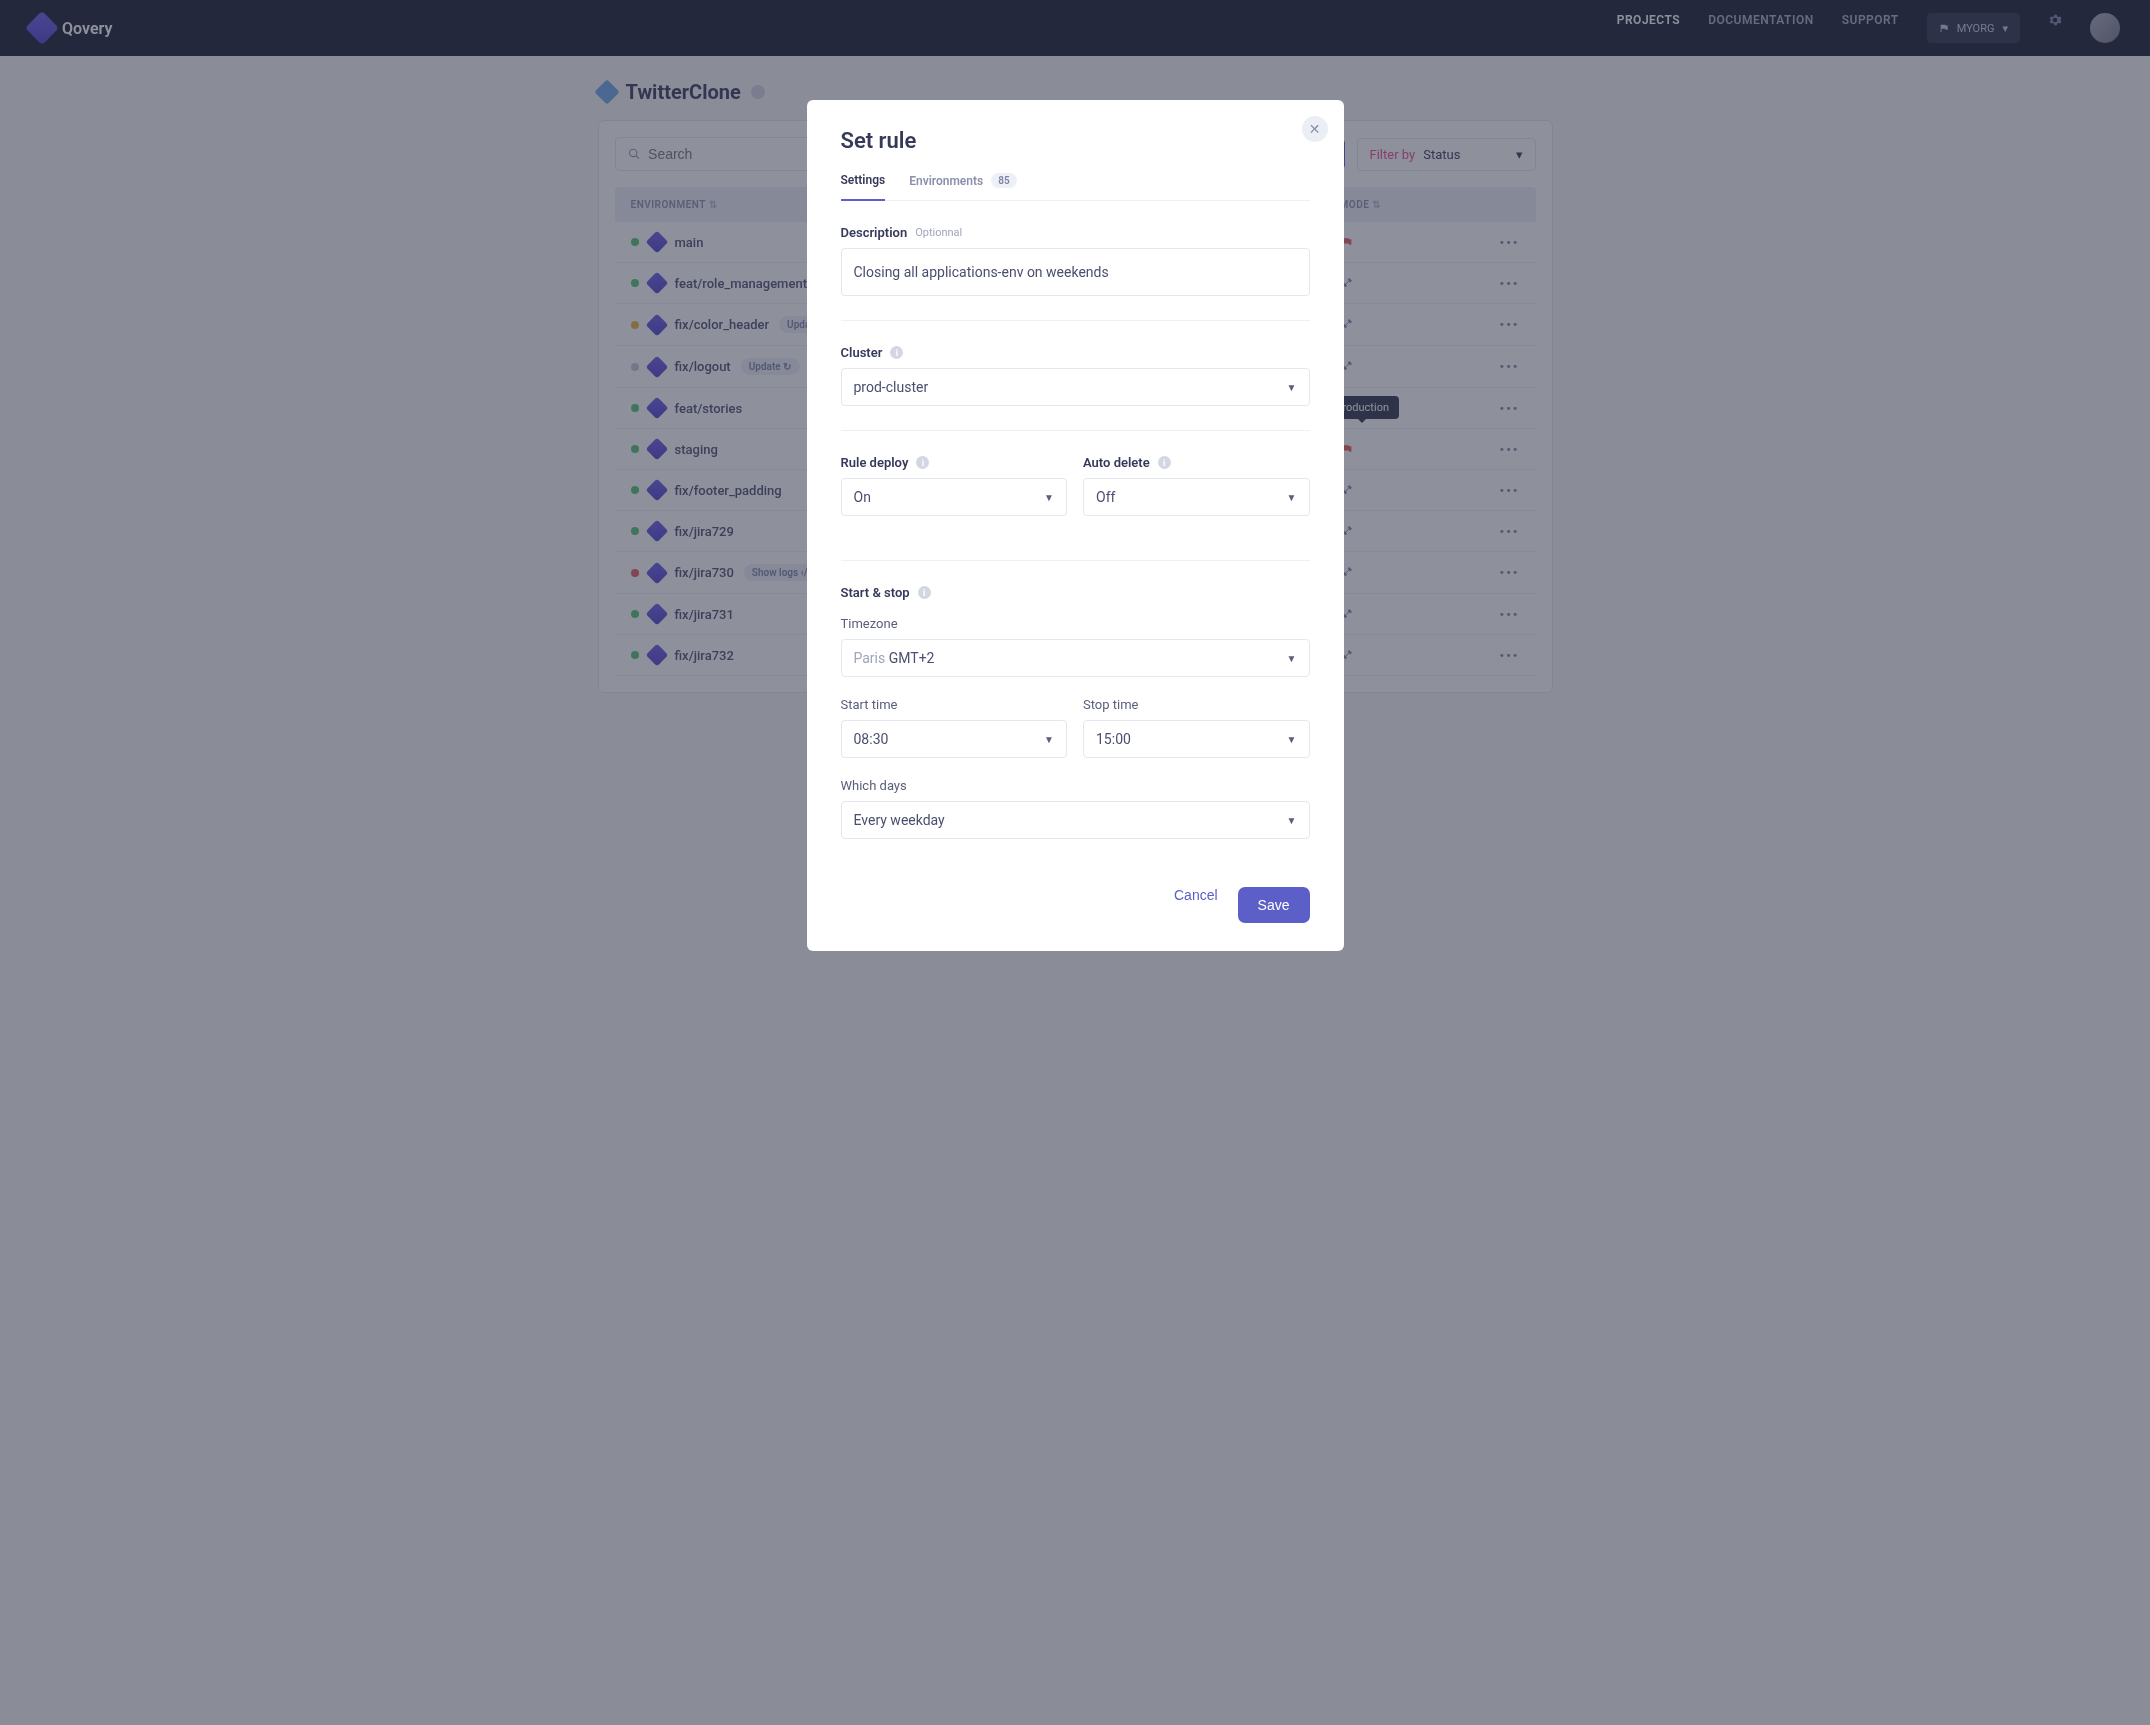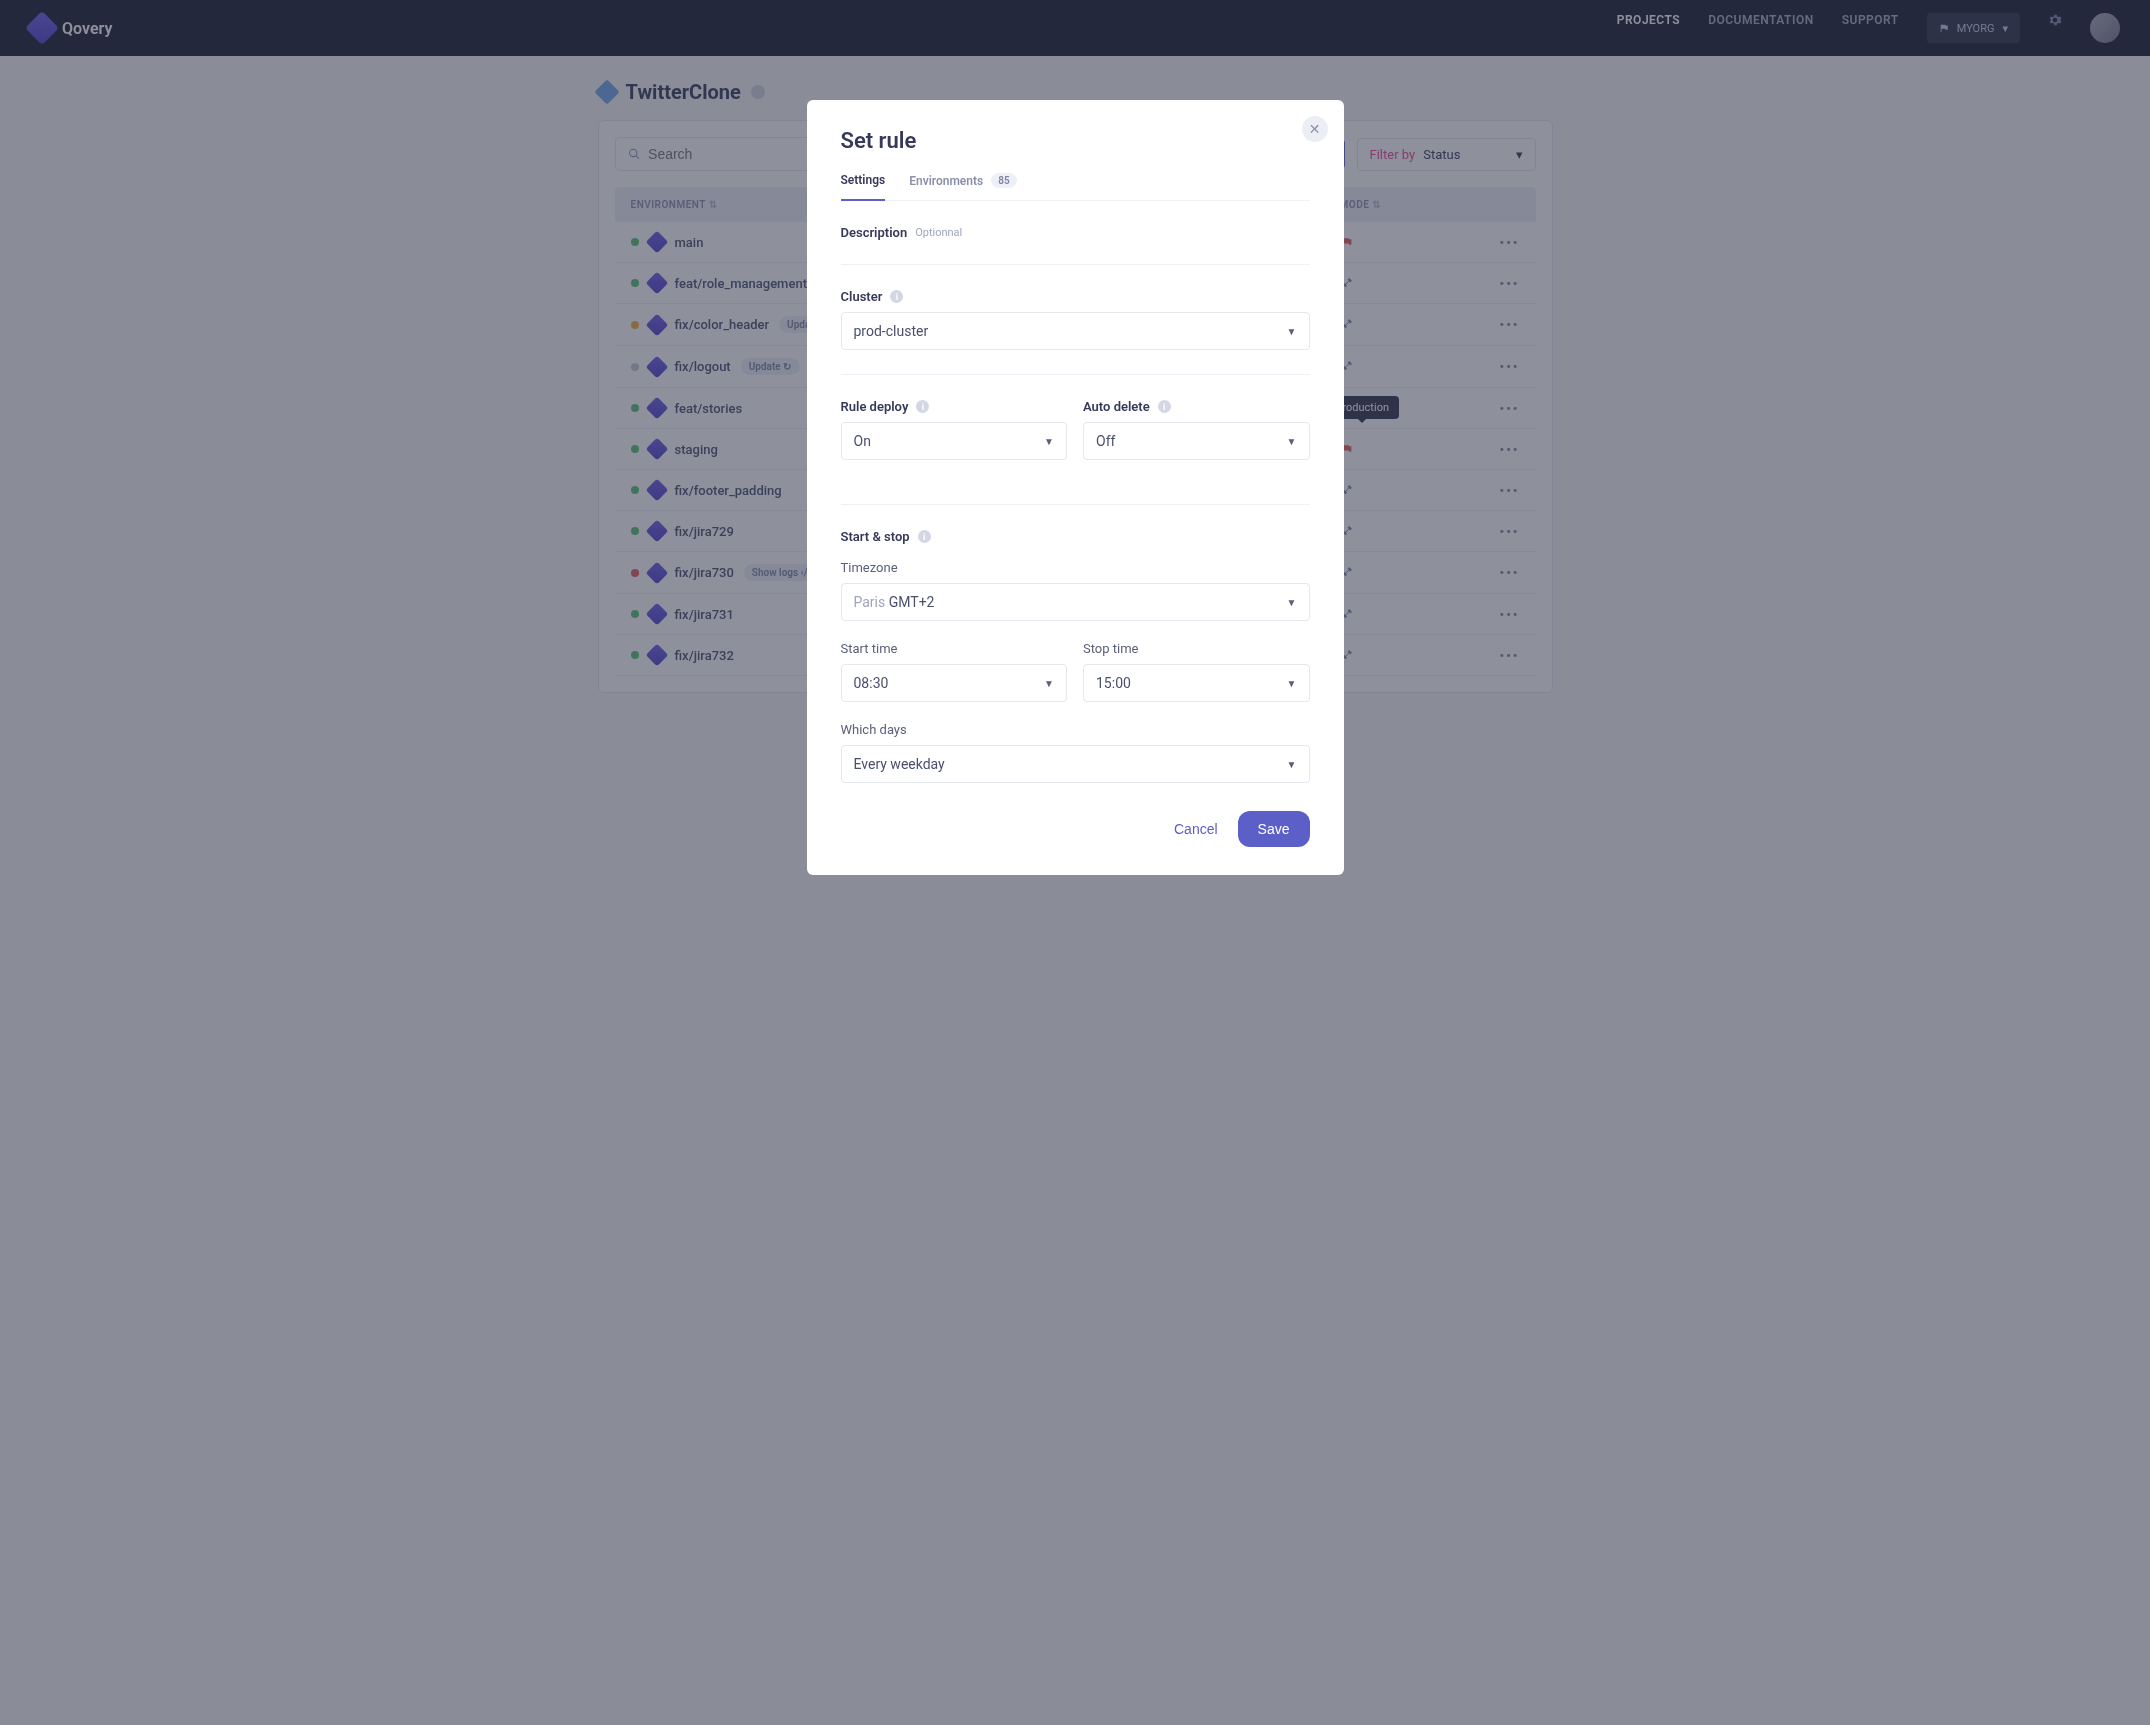--- a/index.html
+++ b/index.html
@@ -158,21 +158,21 @@
   width:13px; height:13px; border-radius:50%; background:#d3d6e3;
   display:inline-flex; align-items:center; justify-content:center;
   font-size:9px; color:#fff; font-weight:700;
 }
 .tz-muted { color:#a0a4bc; }
 
 .modal-footer { display:flex; justify-content:flex-end; gap:20px; margin-top:28px; align-items:center; }
 .btn-text { background:none; border:none; color:#5b5fc7; font-size:14px; font-weight:500; cursor:pointer; }
 .btn-save {
   background:#5b5fc7; color:#fff; border:none; padding:10px 20px;
-  border-radius:12px; font-size:14px; font-weight:500; cursor:pointer;
+  border-radius:7px; font-size:14px; font-weight:500; cursor:pointer;margin-top:20px;
 }
 svg { display:block; }
 </style>
 </head>
 <body>
 
 <div class="topbar">
   <div class="logo">
     <div class="logo-icon"></div>
     <span class="logo-text">Qovery</span>
@@ -420,20 +420,23 @@
         <span class="tab-badge">85</span>
       </div>
     </div>
 
 
     <div class="field">
       <div class="field-label">
         <span>Description</span>
         <span class="field-hint">Optionnal</span>
       </div>
+      <div class="text-input textarea">
+        <span>Closing all applications-env on weekends</span>
+      </div>
     </div>
 
     <hr class="section-divider">
 
     <div class="field">
       <div class="field-label">
         <span>Cluster</span>
         <span class="info-i">i</span>
       </div>
       <div class="select-input">

